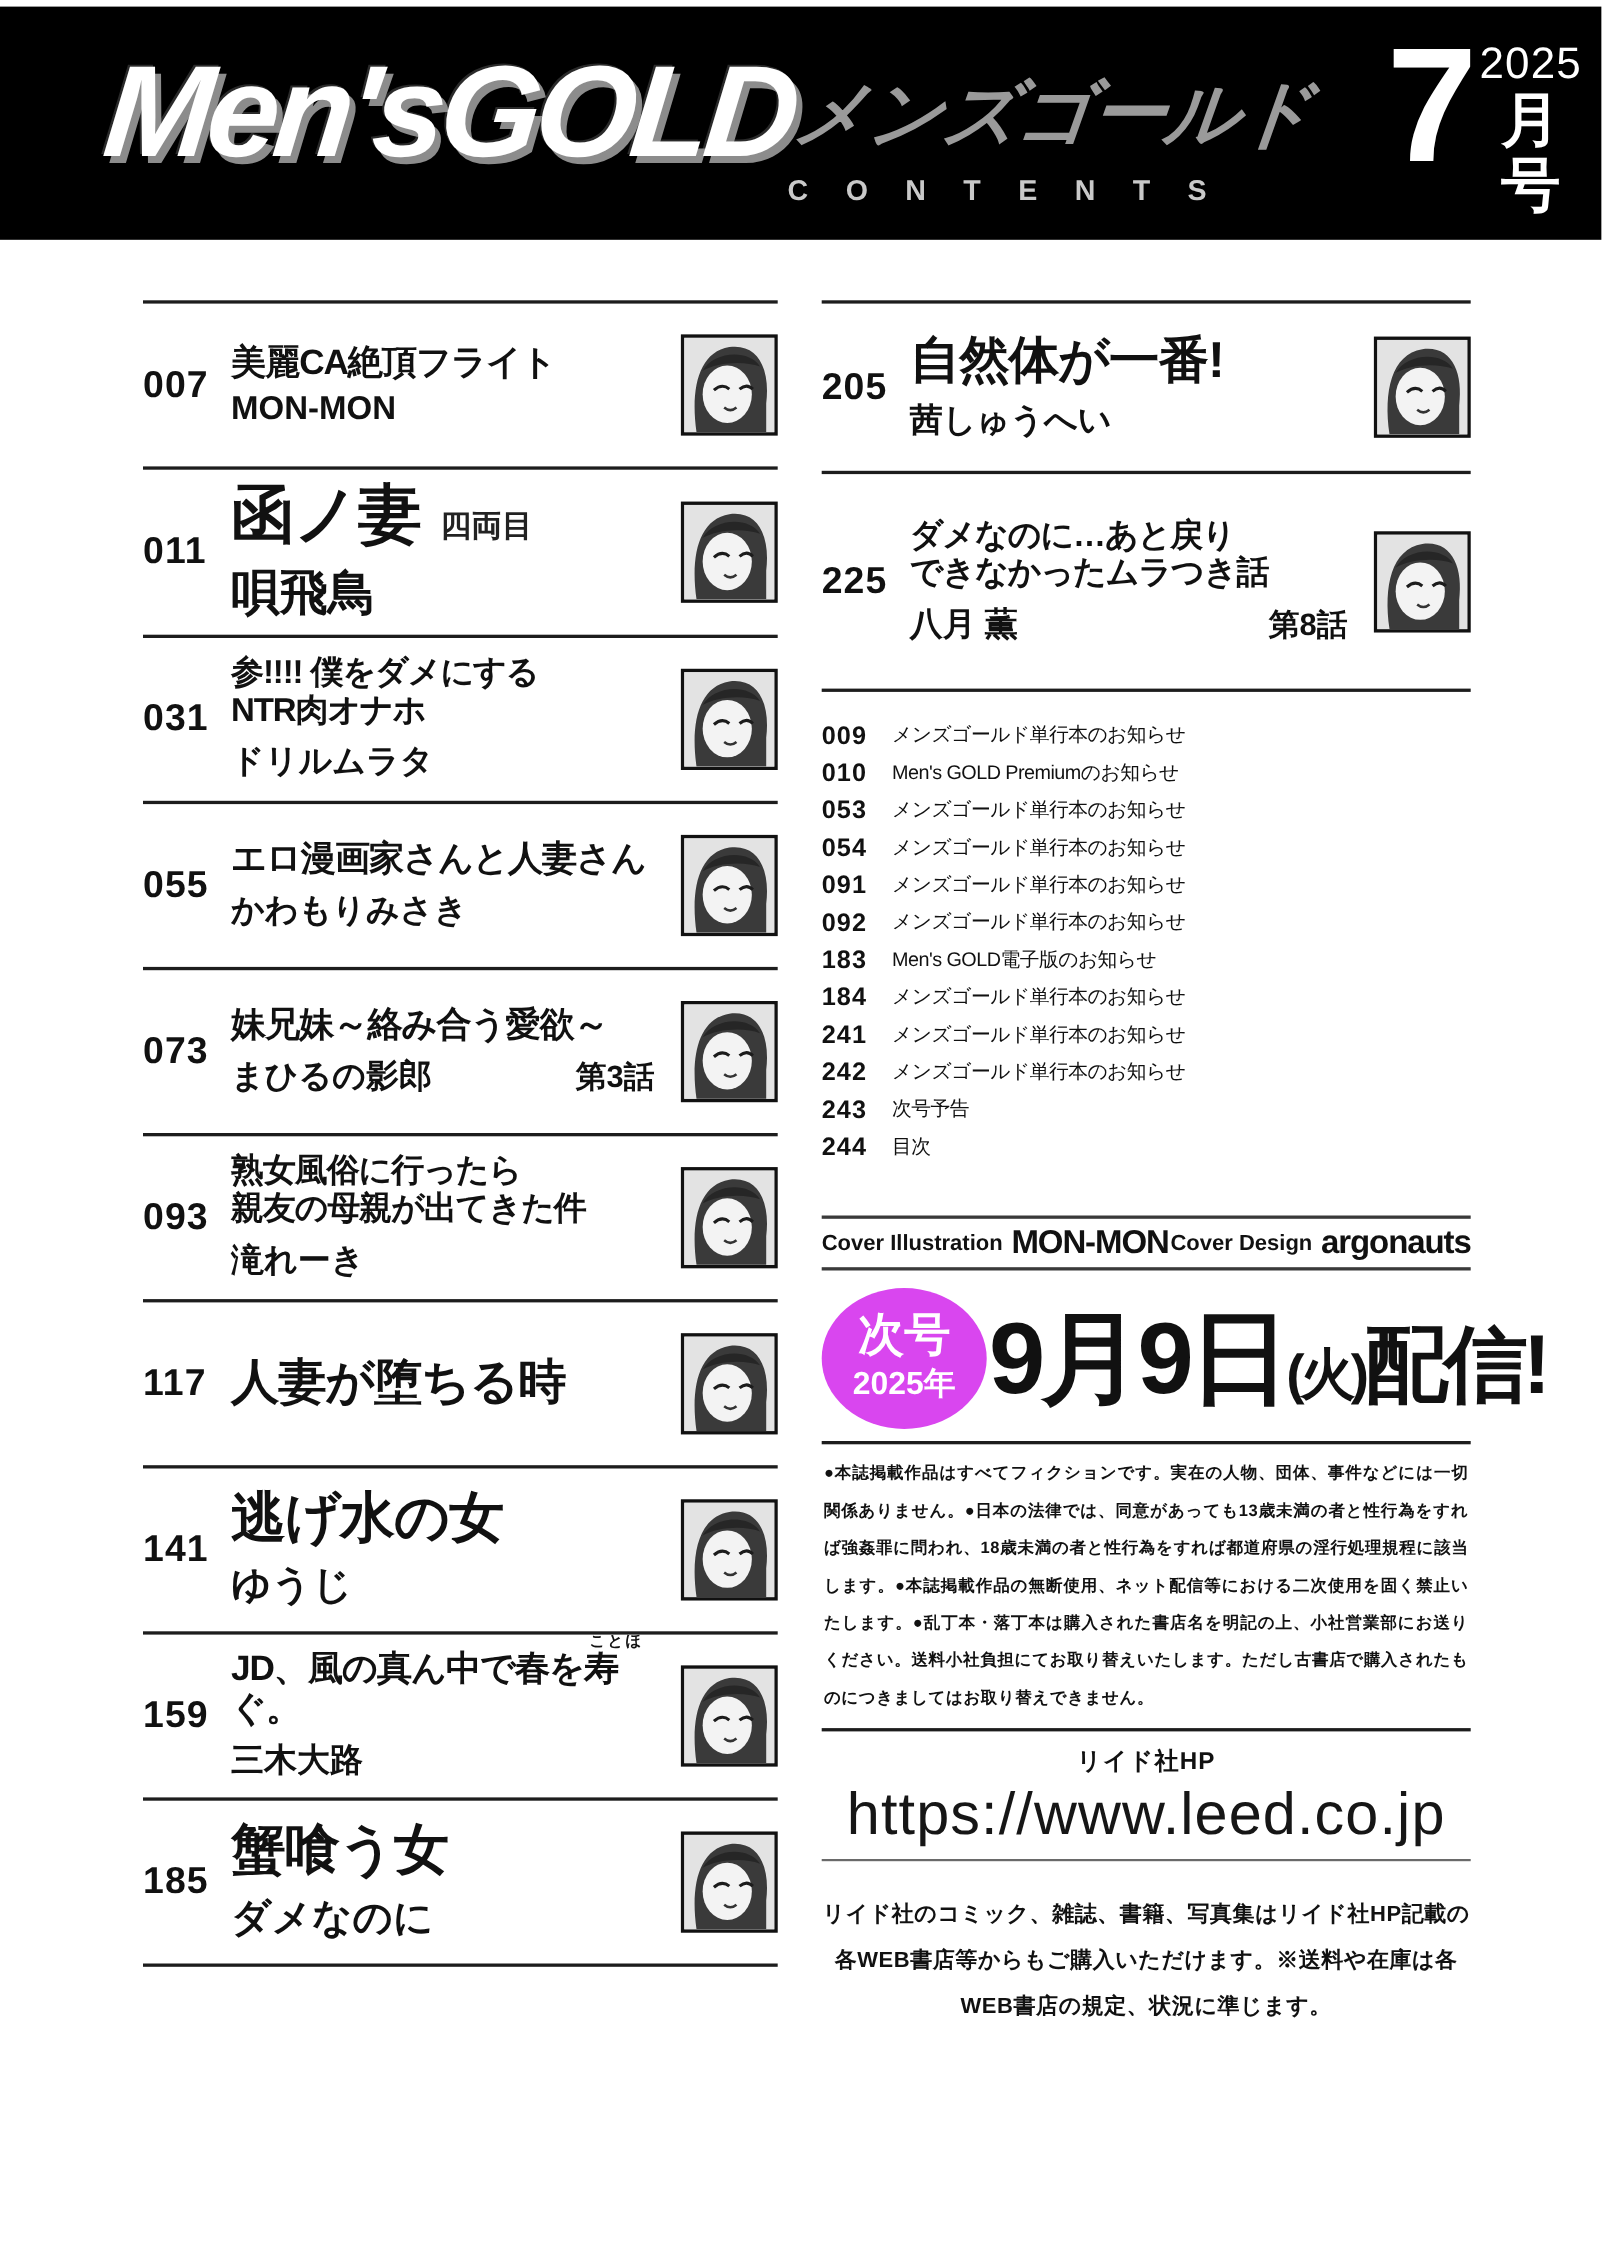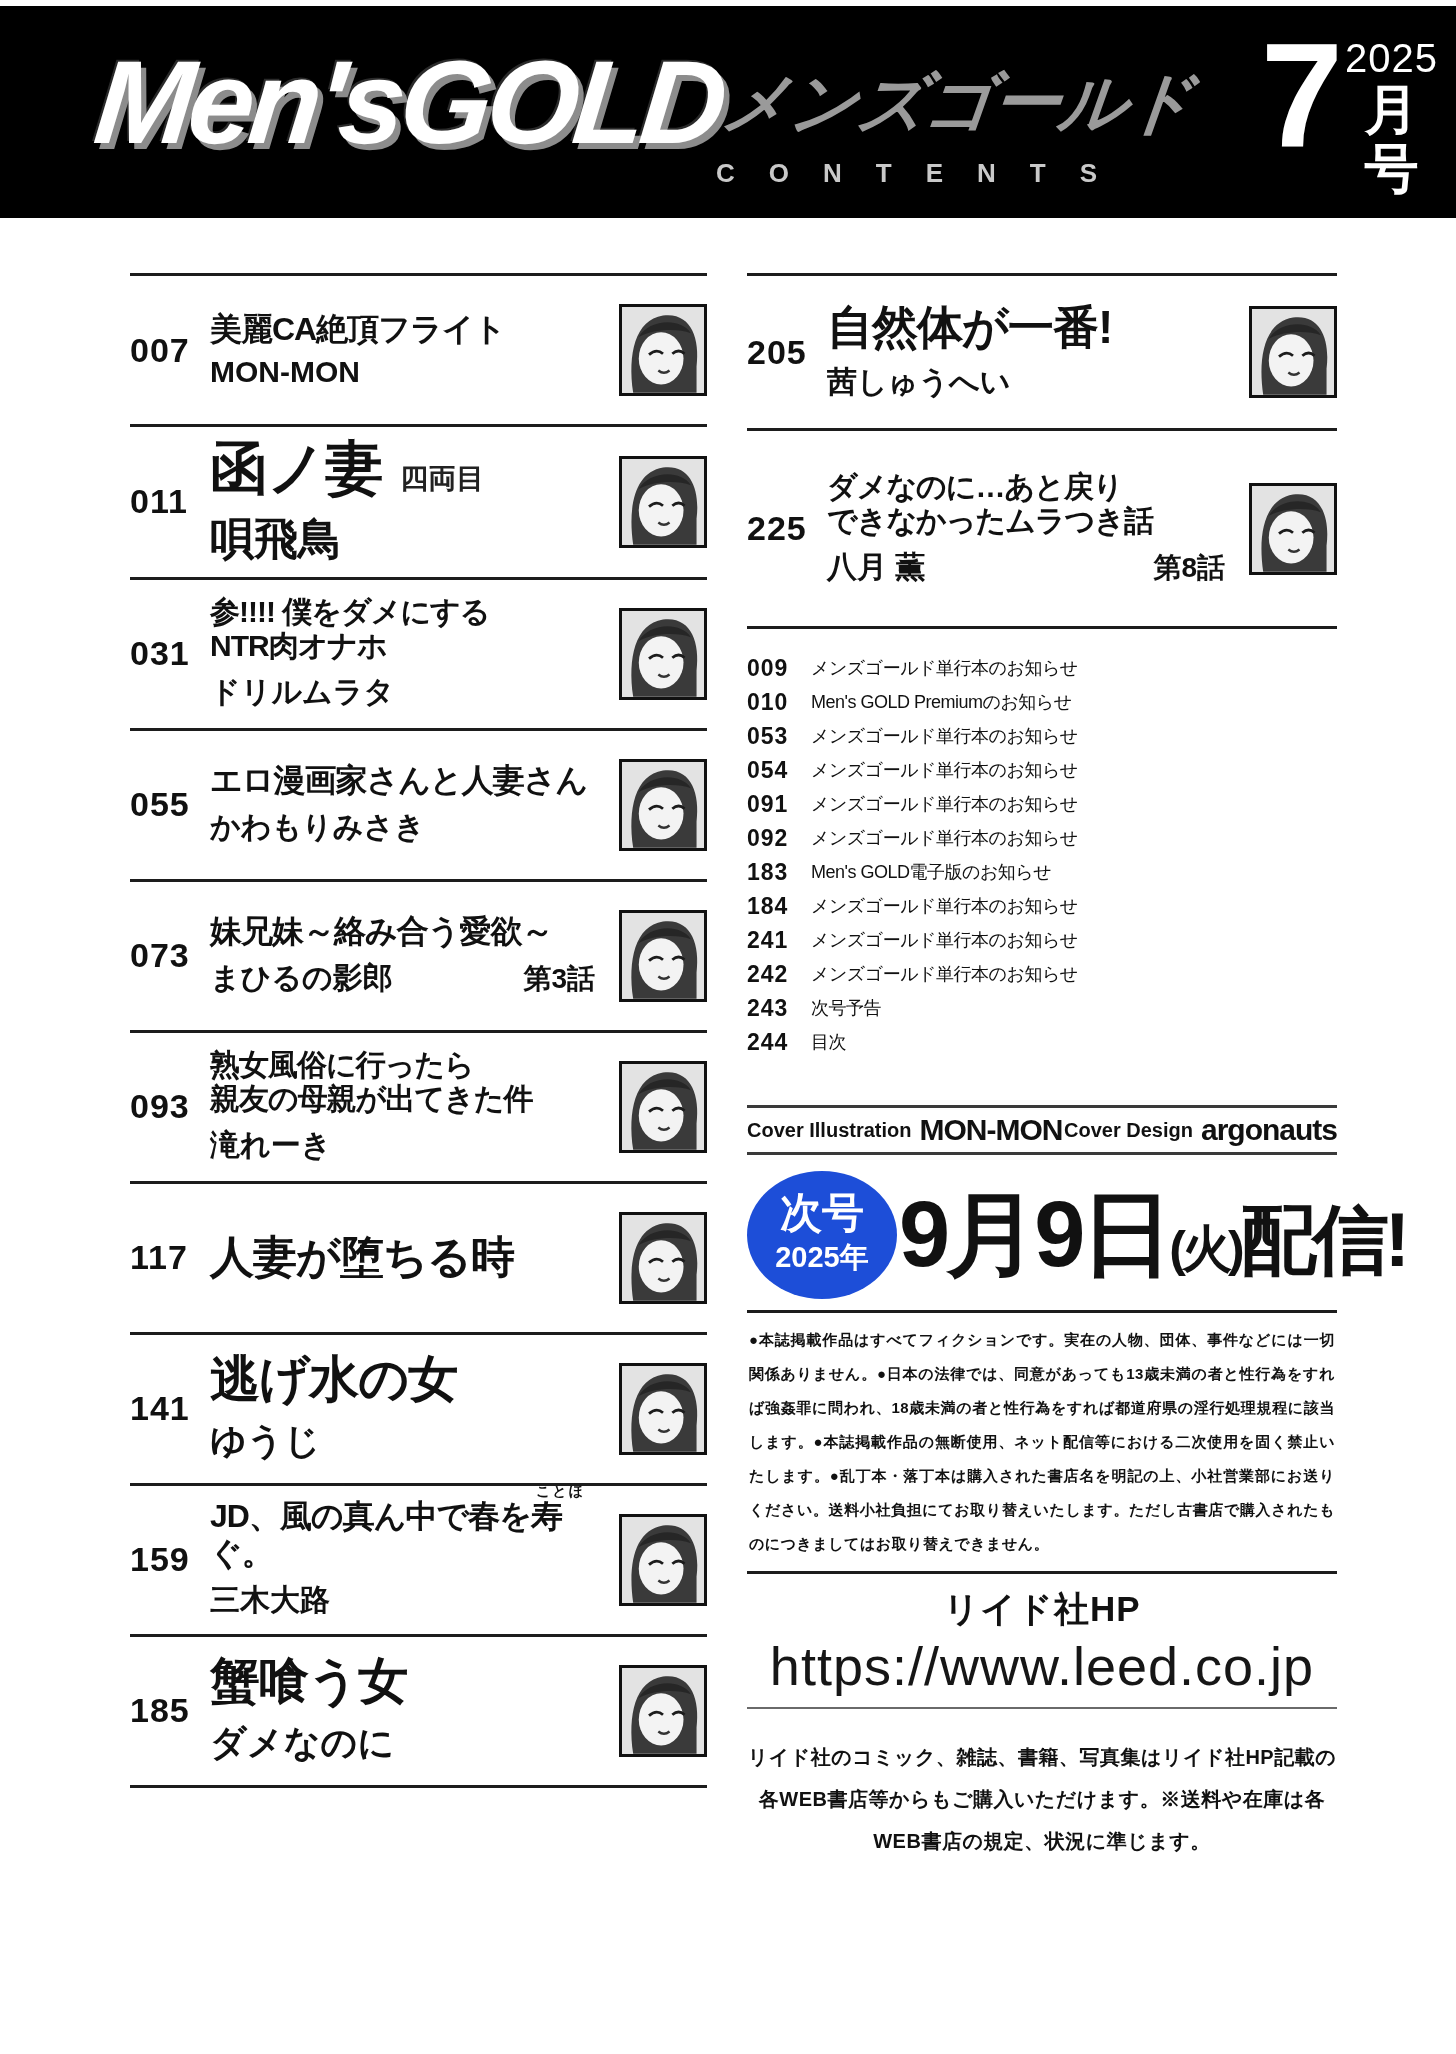--- a/index.html
+++ b/index.html
@@ -65,37 +65,37 @@
   .ann-label { font-size:18px; font-weight:400; letter-spacing:-0.5px; white-space:nowrap; }
 
   
   .credits { display:flex; align-items:center; height:50px; border-top:3px solid #3a3a3a; border-bottom:3px solid #3a3a3a; }
   .cred-label { font-size:20px; font-weight:900; }
   .cred-value { font-size:30px; font-weight:900; margin-left:8px; letter-spacing:-1px; }
   .cred-design { margin-left:auto; }
 
   
   .next-issue { display:flex; align-items:center; height:155px; padding-top:4px; }
-  .ni-oval { width:150px; height:128px; flex:none; background:#1d4ed8; border-radius:50%;
+  .ni-oval { width:150px; height:128px; flex:none; background:#d946ef; border-radius:50%;
              display:flex; flex-direction:column; align-items:center; justify-content:center; color:#fff; }
   .ni-oval-top { font-size:42px; font-weight:900; line-height:1; }
   .ni-oval-year { font-size:29px; font-weight:900; margin-top:4px; }
   .ni-date-wrap { white-space:nowrap; margin-left:2px; letter-spacing:-4px; }
   .ni-day { font-size:92px; font-weight:900; }
   .ni-wd { font-size:50px; font-weight:900; }
   .ni-rel { font-size:76px; font-weight:900; }
 
   
   .disclaimer { border-top:3px solid #1d1d1d; border-bottom:3px solid #1d1d1d;
                 padding:10px 2px; font-size:15px; line-height:34px; font-weight:600;
                 text-align:justify; letter-spacing:0.5px; color:#111; }
 
   
   .pub { text-align:center; padding-top:12px; }
-  .pub-hp { font-size:35px; font-weight:900; letter-spacing:1px; }
+  .pub-hp { font-size:22px; font-weight:900; letter-spacing:1px; }
   .pub-url { font-size:54px; font-weight:400; letter-spacing:1px; margin-top:2px; color:#161616; }
   .pub-note { border-top:2px solid #6a6a6a; margin-top:10px; padding-top:27px;
               font-size:20px; line-height:42px; font-weight:700; text-align:center; letter-spacing:0.5px; }
 </style>
 </head>
 <body>
 
 <div class="page">
 
   <div class="banner">

